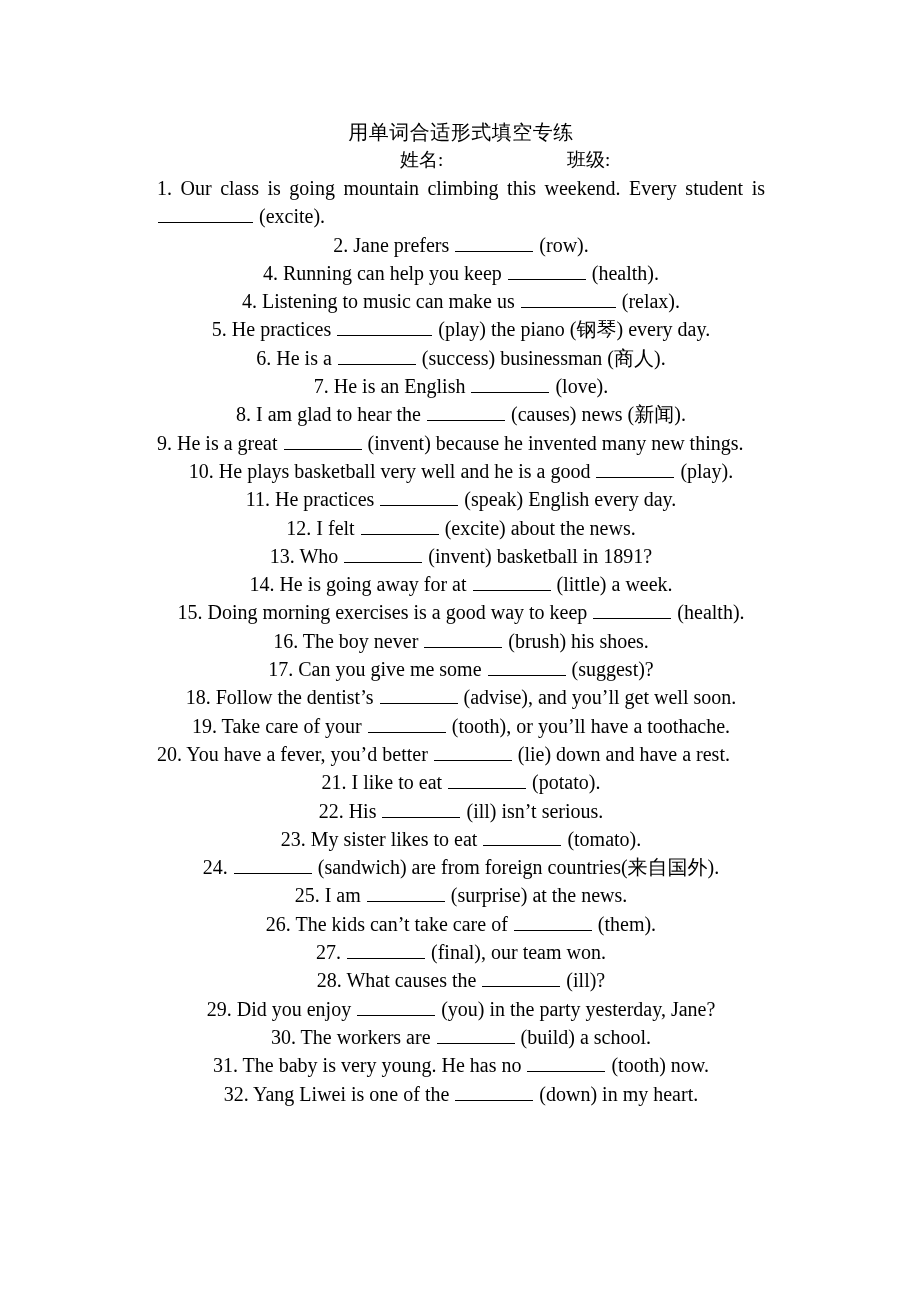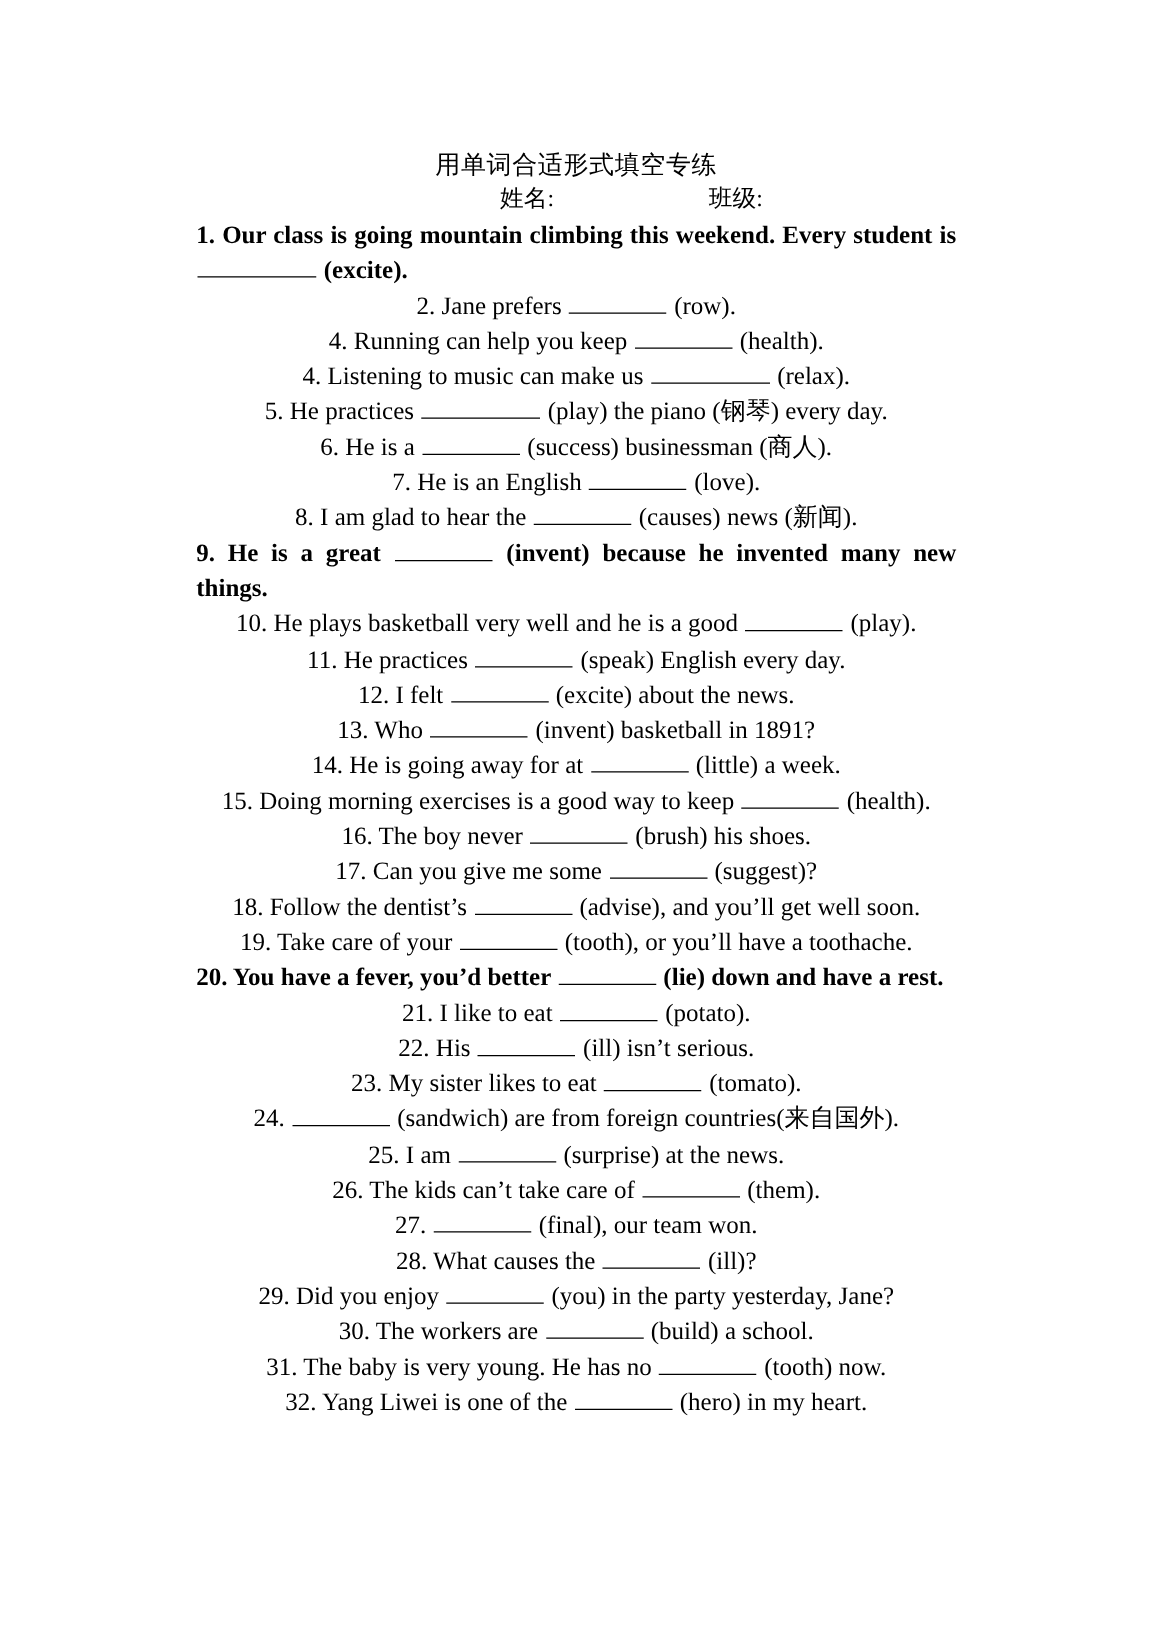--- a/index.html
+++ b/index.html
@@ -60,21 +60,20 @@
     font-size: 20px;
     line-height: 28.3px;
     text-align: center;
     margin: 0;
     padding: 0;
     white-space: normal;
   }
   .q-item.justify {
     text-align: justify;
     text-align-last: left;
-    font-weight: bold;
   }
   .blank {
     display: inline-block;
     border-bottom: 1px solid #000000;
     vertical-align: baseline;
     height: 0.92em;
     margin-left: 1px;
     margin-right: 1px;
   }
   .b-md { width: 78px; }
@@ -118,17 +117,17 @@
         <div class="q-item"><span>22. His</span> <span class="blank b-md"></span> <span>(ill) isn’t serious.</span></div>
         <div class="q-item"><span>23. My sister likes to eat</span> <span class="blank b-md"></span> <span>(tomato).</span></div>
         <div class="q-item"><span>24.</span> <span class="blank b-md"></span> <span>(sandwich) are from foreign countries(来自国外).</span></div>
         <div class="q-item"><span>25. I am</span> <span class="blank b-md"></span> <span>(surprise) at the news.</span></div>
         <div class="q-item"><span>26. The kids can’t take care of</span> <span class="blank b-md"></span> <span>(them).</span></div>
         <div class="q-item"><span>27.</span> <span class="blank b-md"></span> <span>(final), our team won.</span></div>
         <div class="q-item"><span>28. What causes the</span> <span class="blank b-md"></span> <span>(ill)?</span></div>
         <div class="q-item"><span>29. Did you enjoy</span> <span class="blank b-md"></span> <span>(you) in the party yesterday, Jane?</span></div>
         <div class="q-item"><span>30. The workers are</span> <span class="blank b-md"></span> <span>(build) a school.</span></div>
         <div class="q-item"><span>31. The baby is very young. He has no</span> <span class="blank b-md"></span> <span>(tooth) now.</span></div>
-        <div class="q-item"><span>32. Yang Liwei is one of the</span> <span class="blank b-md"></span> <span>(hero) in my heart.</span></div>
+        <div class="q-item"><span>32. Yang Liwei is one of the</span> <span class="blank b-md"></span> <span>(down) in my heart.</span></div>
       </div>
 
   </div>
 </div>
 
 </body></html>

